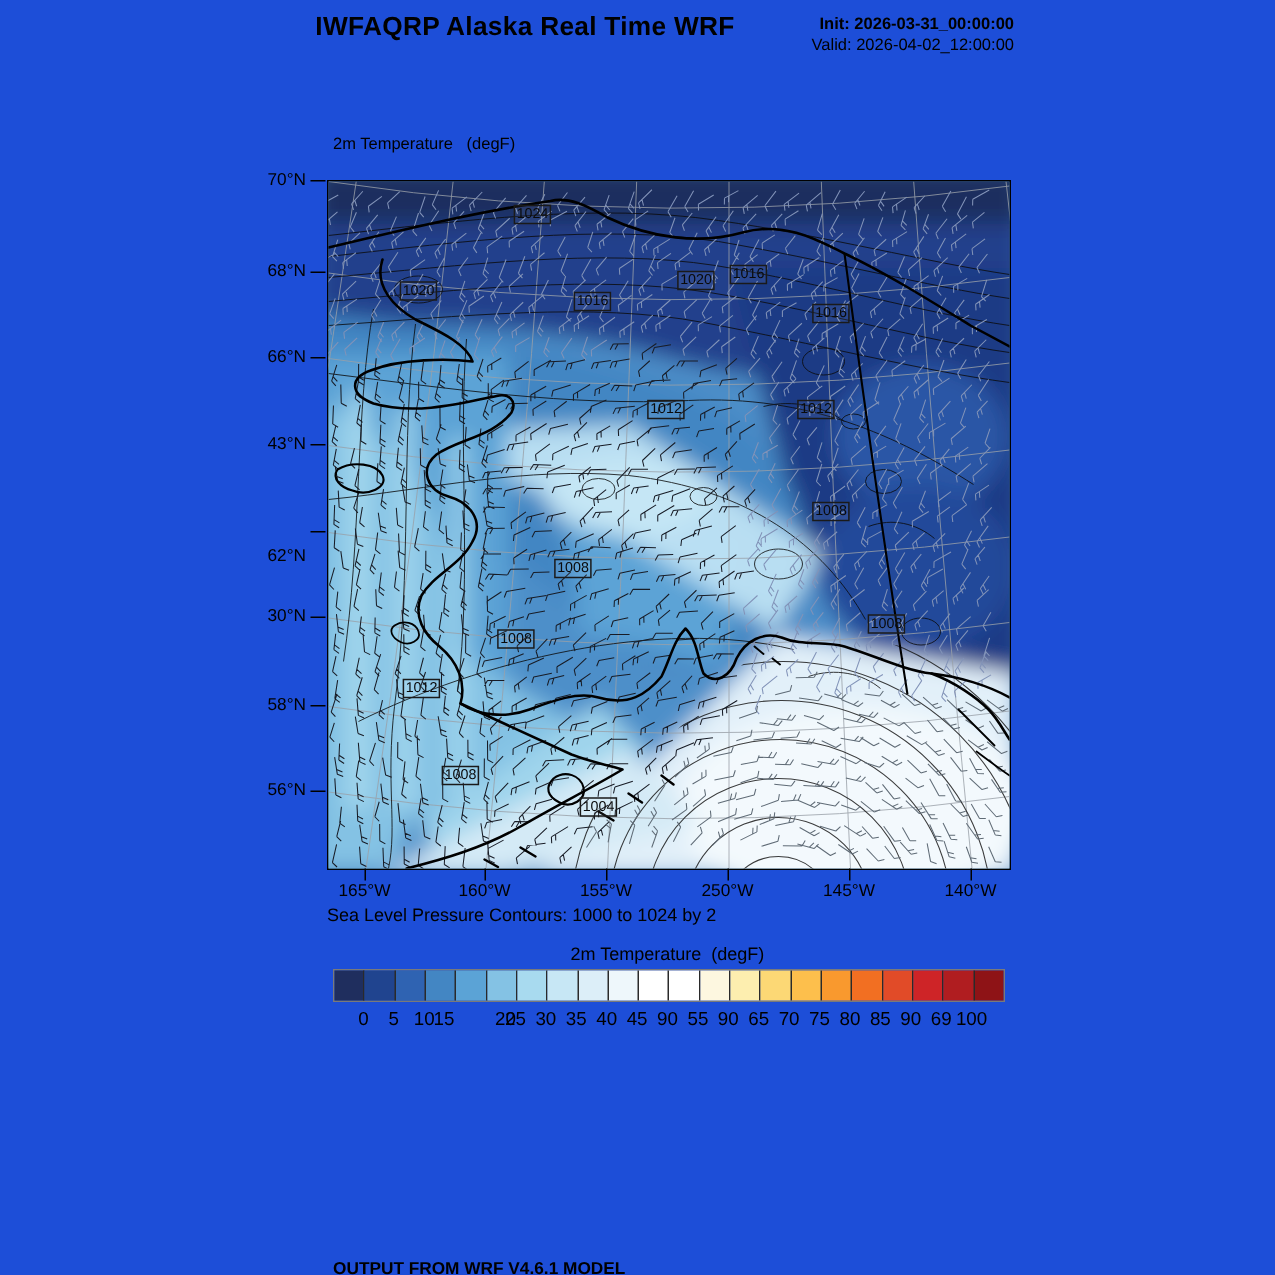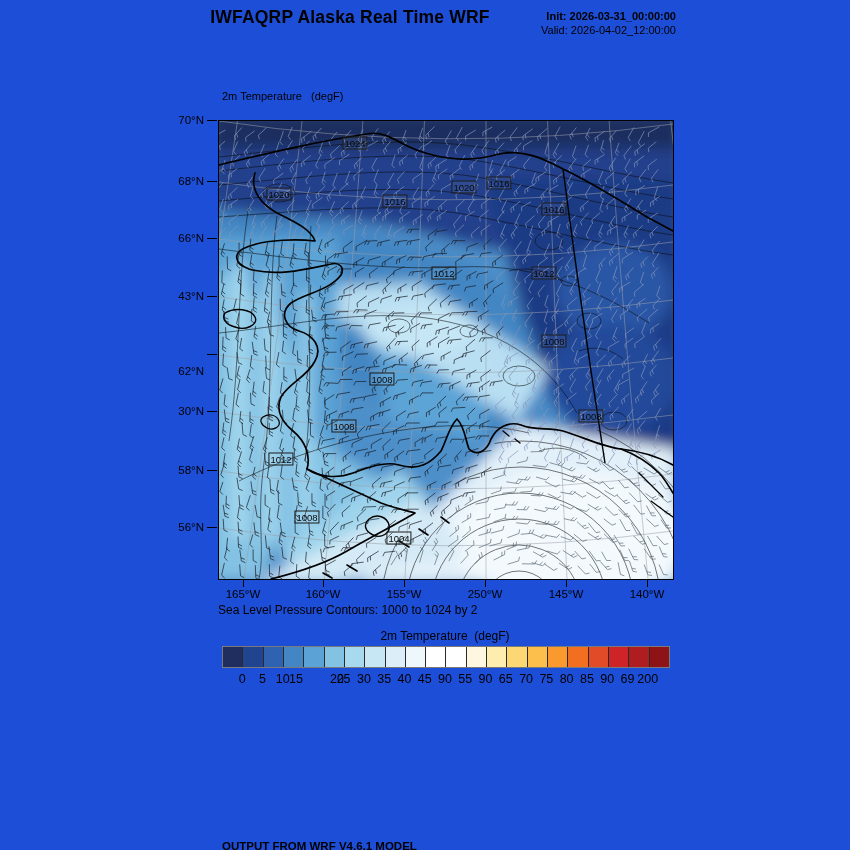--- a/index.html
+++ b/index.html
@@ -248,21 +248,21 @@
       <div class="cbar-lab" style="left: 445px;">90</div>
       <div class="cbar-lab" style="left: 465.273px;">55</div>
       <div class="cbar-lab" style="left: 485.545px;">90</div>
       <div class="cbar-lab" style="left: 505.818px;">65</div>
       <div class="cbar-lab" style="left: 526.091px;">70</div>
       <div class="cbar-lab" style="left: 546.364px;">75</div>
       <div class="cbar-lab" style="left: 566.636px;">80</div>
       <div class="cbar-lab" style="left: 586.909px;">85</div>
       <div class="cbar-lab" style="left: 607.182px;">90</div>
       <div class="cbar-lab" style="left: 627.455px;">69</div>
-      <div class="cbar-lab" style="left: 647.727px;">200</div>
+      <div class="cbar-lab" style="left: 647.727px;">100</div>
     </div>
 
   <div class="footer">
     <div>OUTPUT FROM WRF V4.6.1 MODEL</div>
     
   </div>
 
 </div>
 
 </body></html>

